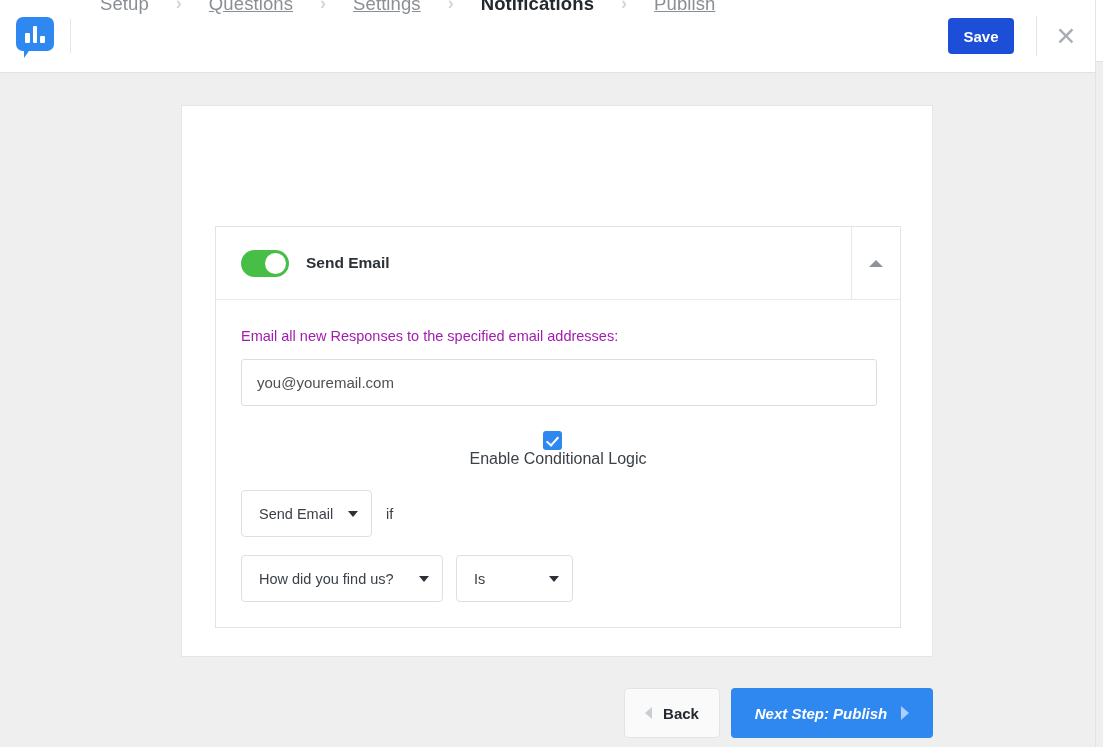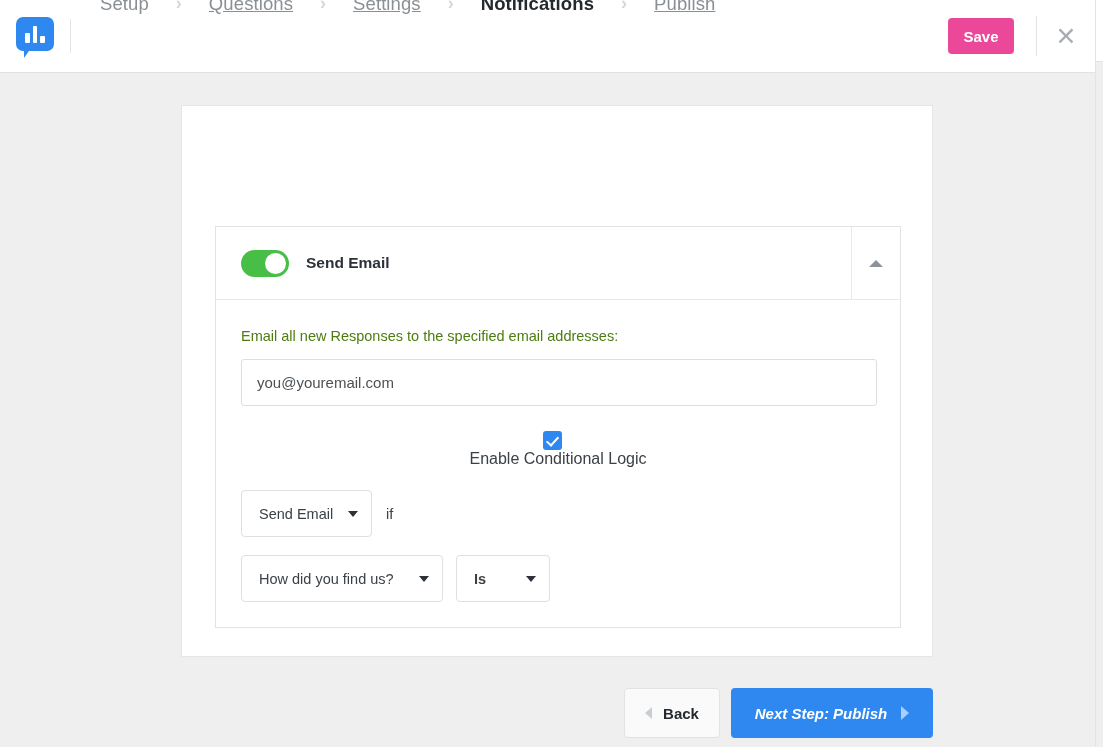--- a/index.html
+++ b/index.html
@@ -68,21 +68,21 @@
   }
   .crumb.link { text-decoration: underline; color: #8a8f95; cursor: pointer; }
   .crumb.plain { text-decoration: none; cursor: pointer; }
   .crumb.active { color: #24292e; font-weight: bold; text-decoration: none; }
   .crumb-sep {
     color: #d4d7da; font-size: 18px; font-weight: bold;
     margin: 0 26px; user-select: none;
   }
 
   .save-btn {
-    background: #ec4899; color: #fff;
+    background: #1d4ed8; color: #fff;
     font-size: 15px; font-weight: bold;
     border: none; border-radius: 4px;
     width: 66px; height: 36px;
     cursor: pointer;
     margin-right: 22px;
     font-family: "Liberation Sans", sans-serif;
   }
   .header-divider2 { width: 1px; height: 40px; background: #e4e4e4; }
   .close-x {
     width: 58px; height: 73px;
@@ -156,21 +156,21 @@
     cursor: pointer;
   }
   .caret-up {
     width: 0; height: 0;
     border-left: 7px solid transparent;
     border-right: 7px solid transparent;
     border-bottom: 7px solid #8d9399;
   }
 
   .panel-body { padding: 28px 25px 0 25px; }
-  .field-label { font-size: 14.5px; color: #4d7c0f; margin-bottom: 15px; }
+  .field-label { font-size: 14.5px; color: #a21caf; margin-bottom: 15px; }
   .email-input {
     width: 636px; height: 47px;
     border: 1px solid #dedede; border-radius: 3px;
     font-size: 15px; color: #4c5257;
     padding: 0 15px;
     font-family: "Liberation Sans", sans-serif;
     background: #fff;
   }
   .email-input::placeholder { color: #4c5257; }
 
@@ -204,21 +204,21 @@
   .sel .arrow {
     width: 0; height: 0;
     border-left: 5.5px solid transparent;
     border-right: 5.5px solid transparent;
     border-top: 6.5px solid #2b3137;
     margin-left: 14px;
   }
   .sel-action { width: 131px; }
   .sel-if { font-size: 14.5px; color: #3b4146; margin-left: 14px; }
   .sel-question { width: 202px; margin-right: 13px; }
-  .sel-operator { width: 94px; margin-right: 1px; font-weight: bold; }
+  .sel-operator { width: 117px; margin-right: 1px; }
   .sel-value { width: 150px; }
 
   
   .footer {
     position: absolute; left: 0; top: 688px;
     width: 1095px;
     display: flex; justify-content: flex-end;
     padding-right: 162px;
   }
   .back-btn {

